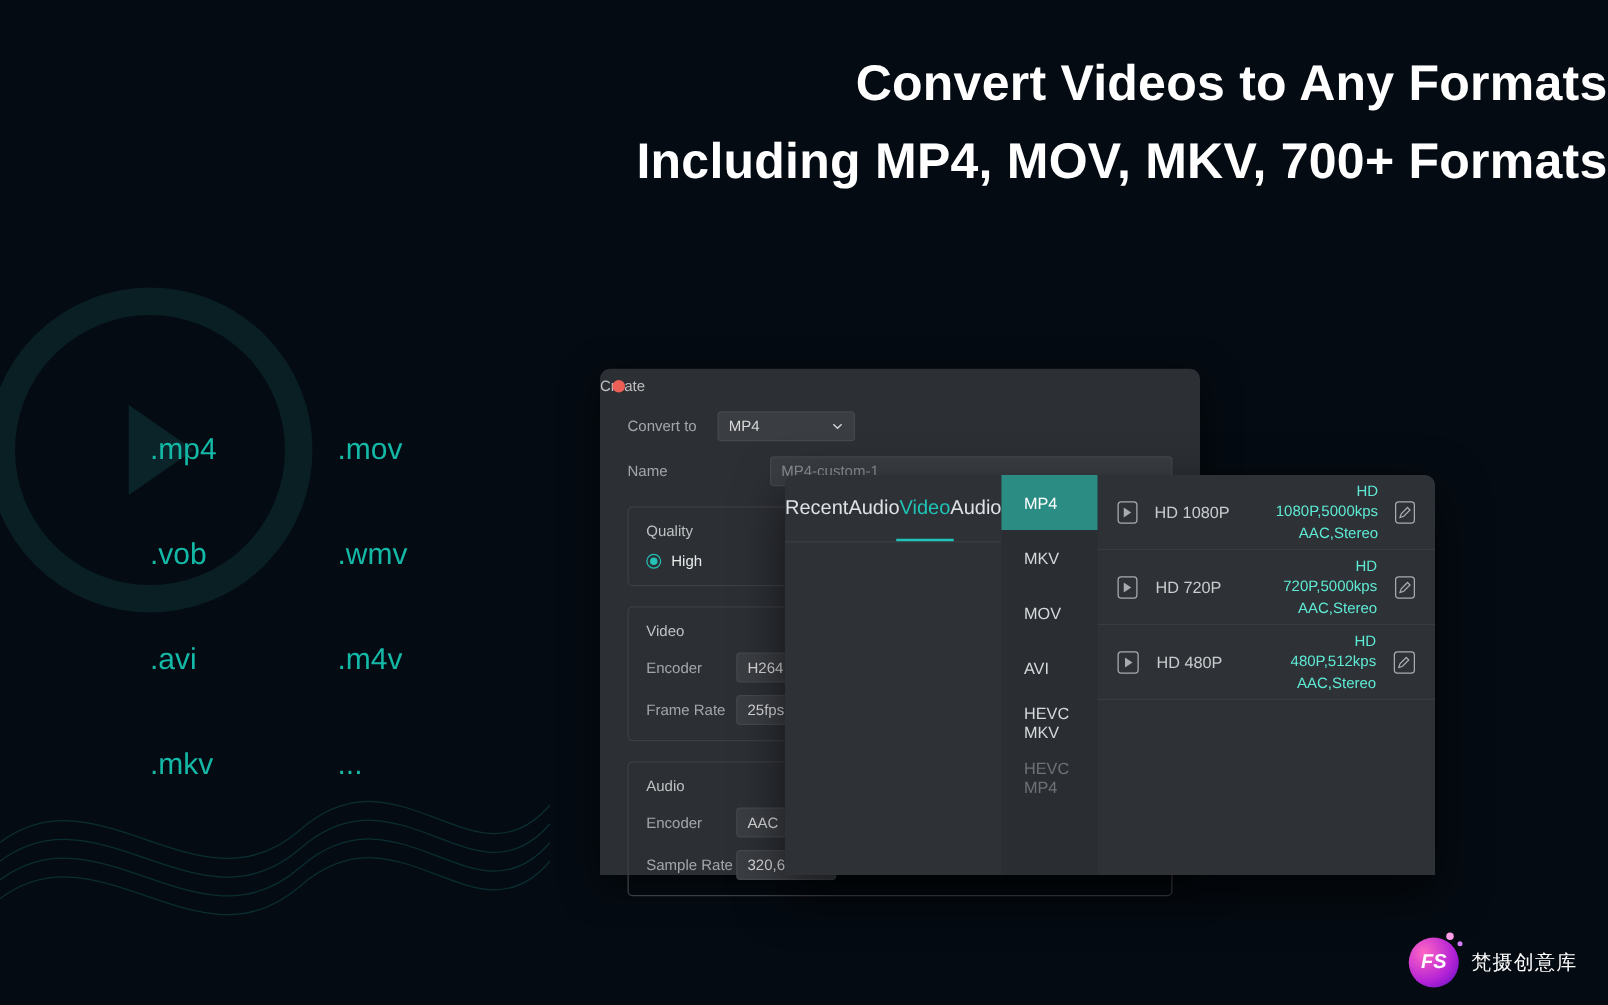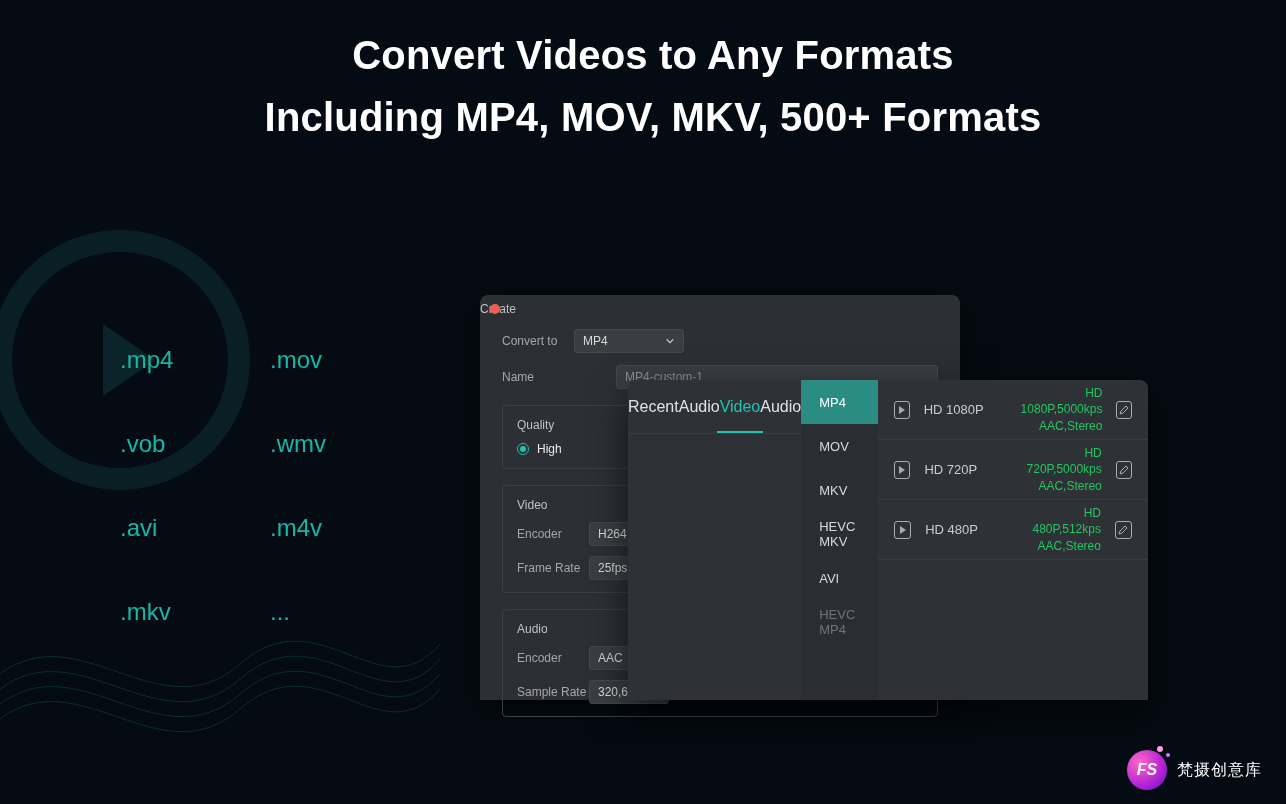--- a/index.html
+++ b/index.html
@@ -1,20 +1,20 @@
 <!DOCTYPE html>
 <html><head>
 <meta charset="utf-8">
 <style>
   * { margin: 0; padding: 0; box-sizing: border-box; }
   html, body { width: 1286px; height: 804px; background: #050b12; font-family: "Helvetica Neue", Arial, sans-serif; overflow: hidden; color: #fff; }
   .stage { position: relative; width: 1286px; height: 804px; }
 
   
-  .headline { position: absolute; top: 24px; left: 0; right: 0; text-align: center; padding-left: 20px; }
+  .headline { position: absolute; top: 36px; left: 0; right: 0; text-align: right; padding-left: 20px; }
   .headline h1 { font-size: 40px; font-weight: 700; line-height: 1.55; letter-spacing: .2px; color: #ffffff; }
 
   
   .play-ring { position: absolute; top: 230px; left: -10px; width: 260px; height: 260px; border-radius: 50%; border: 22px solid rgba(39,179,172,.12); display:flex; align-items:center; justify-content:center; z-index:0;}
   .play-ring::after { content:""; width:0; height:0; border-left: 52px solid rgba(39,179,172,.15); border-top: 36px solid transparent; border-bottom: 36px solid transparent; margin-left: 18px;}
 
   
   .formats { position: absolute; top: 346px; left: 120px; width: 300px; }
   .formats .row { display: flex; }
   .formats .cell { width: 150px; font-size: 24px; color: #14b8a6; font-weight: 400; margin-bottom: 56px; }
@@ -47,21 +47,21 @@
   .picker-body { flex:1; display:flex; overflow:hidden; }
   .fmt-list { width: 120px; background:#2a2e33; }
   .fmt-item { height: 44px; display:flex; align-items:center; padding-left: 18px; font-size: 13px; color:#d6d8da; cursor:pointer; }
   .fmt-item.selected { background:#2b8c83; color:#fff; }
   .fmt-item.dim { color:#6e7275; }
   .preset-list { flex:1; }
   .preset-row { height: 60px; display:flex; align-items:center; border-bottom: 1px solid rgba(255,255,255,.05); padding: 0 16px; }
   .preset-play { width:18px; height:18px; border:1.2px solid #a9acaf; border-radius:3px; display:flex; align-items:center; justify-content:center; margin-right:14px;}
   .preset-play svg{width:8px;height:8px;}
   .preset-name { color:#c9cccd; font-size:13px; flex:0 0 92px; }
-  .preset-spec { margin-left:auto; text-align:right; color:#22c55e; font-size:12px; line-height:1.35; }
+  .preset-spec { margin-left:auto; text-align:right; color:#5eead4; font-size:12px; line-height:1.35; }
   .preset-edit { width:18px; height:18px; border:1.2px solid #a9acaf; border-radius:3px; margin-left:14px; display:flex; align-items:center; justify-content:center;}
   .preset-edit svg{width:10px;height:10px;}
 
   
   .badge { position:absolute; right: 24px; bottom: 14px; display:flex; align-items:center; gap:10px; }
   .badge-circle { width:40px; height:40px; border-radius:50%; background: radial-gradient(circle at 30% 30%, #ff66c4, #b322d6 60%, #5a0fbf); display:flex; align-items:center; justify-content:center; color:#fff; font-weight:700; font-size:16px; font-style:italic; position:relative;text-align:center;}
   .badge-circle::before{content:""; position:absolute; top:-4px; right:4px; width:6px;height:6px;background:#ff9ee8;border-radius:50%;}
   .badge-circle::after{content:""; position:absolute; top:3px; right:-3px; width:4px;height:4px;background:#d67bff;border-radius:50%;}
   .badge-text { color:#fff; font-size:16px; letter-spacing:1px;}
 
@@ -77,21 +77,21 @@
   <svg class="wave" viewBox="0 0 440 200" preserveAspectRatio="none">
     <path d="M0,120 C80,60 160,180 240,110 C320,40 380,160 440,90" stroke="#1aa9a0" stroke-width="1" fill="none"></path>
     <path d="M0,135 C80,75 160,195 240,125 C320,55 380,175 440,105" stroke="#1aa9a0" stroke-width="1" fill="none"></path>
     <path d="M0,150 C80,90 160,210 240,140 C320,70 380,190 440,120" stroke="#1aa9a0" stroke-width="1" fill="none"></path>
     <path d="M0,165 C80,105 160,225 240,155 C320,85 380,205 440,135" stroke="#1aa9a0" stroke-width="1" fill="none"></path>
   </svg>
 
   <div class="headline">
     <h1>
       <span>Convert Videos to Any Formats</span><br>
-      <span>Including MP4, MOV, MKV, 500+ Formats</span>
+      <span>Including MP4, MOV, MKV, 700+ Formats</span>
     </h1>
   </div>
 
   <div class="formats">
     <div class="row">
       <div class="cell">.mp4</div>
       <div class="cell">.mov</div>
     </div>
     <div class="row">
       <div class="cell">.vob</div>
@@ -172,24 +172,24 @@
   <div class="picker">
     <div class="tabs">
       <div class="tab">Recent</div>
       <div class="tab">Audio</div>
       <div class="tab active">Video</div>
       <div class="tab">Audio</div>
     </div>
     <div class="picker-body">
       <div class="fmt-list">
         <div class="fmt-item selected">MP4</div>
+        <div class="fmt-item">MKV</div>
         <div class="fmt-item">MOV</div>
-        <div class="fmt-item">MKV</div>
+        <div class="fmt-item">AVI</div>
         <div class="fmt-item">HEVC MKV</div>
-        <div class="fmt-item">AVI</div>
         <div class="fmt-item dim">HEVC MP4</div>
       </div>
       <div class="preset-list">
 
         <div class="preset-row">
           <span class="preset-play">
               <svg viewBox="0 0 8 8">
                 <path d="M1 0l6 4-6 4z" fill="#a9acaf"></path>
               </svg>
             </span>

